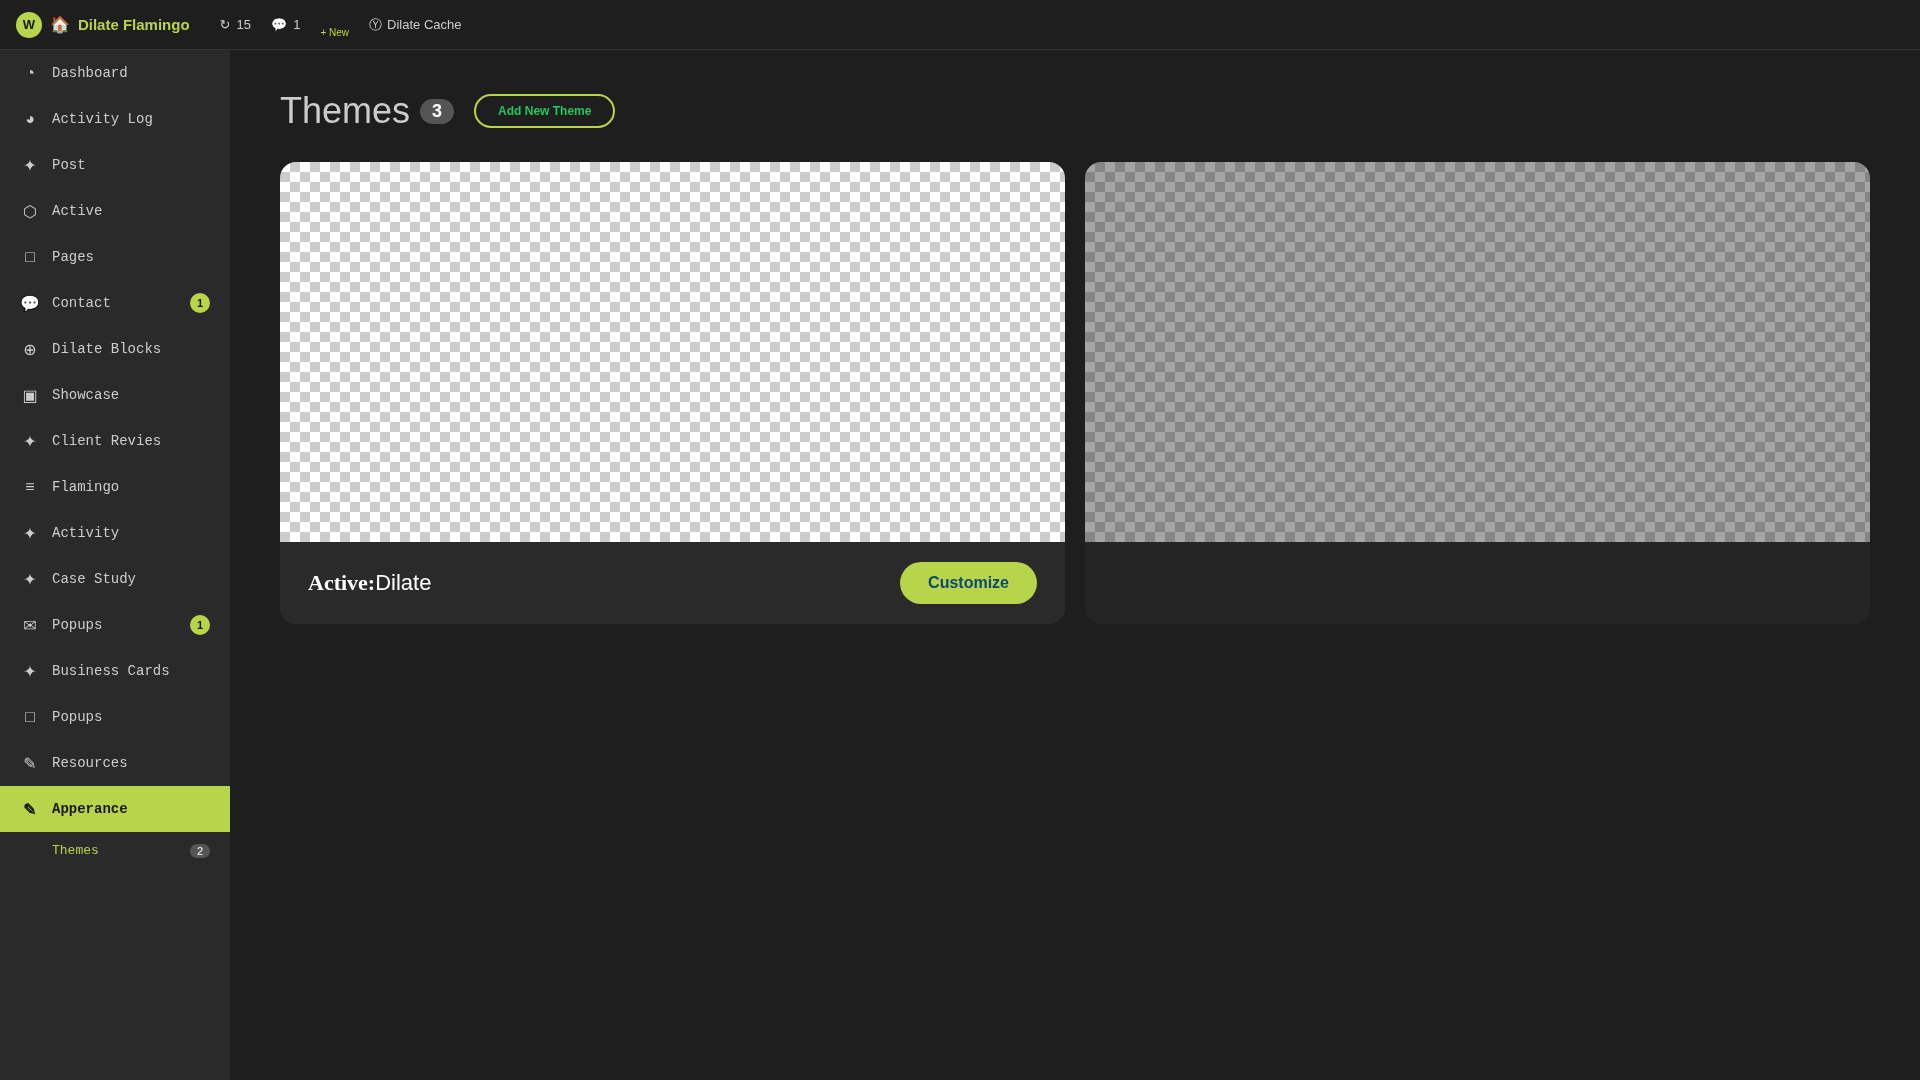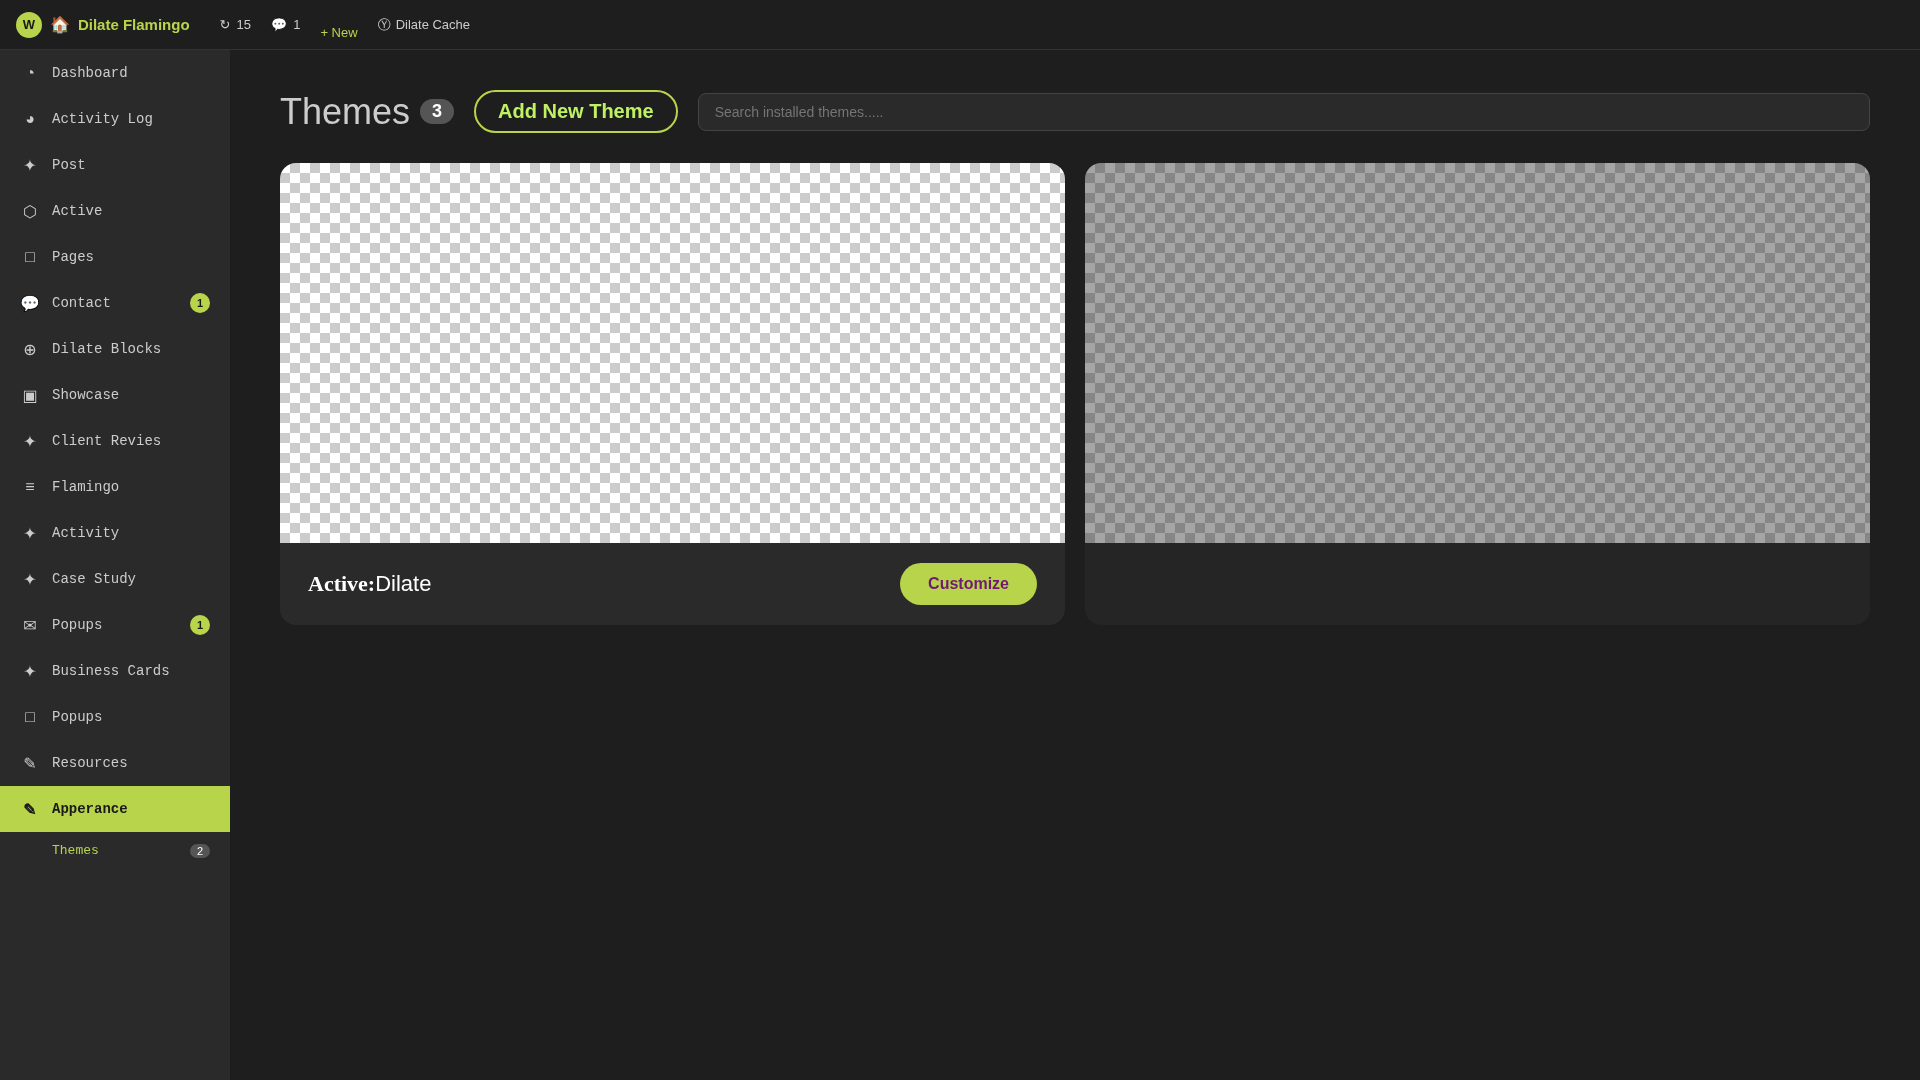--- a/index.html
+++ b/index.html
@@ -59,21 +59,21 @@
     .admin-bar-item {
       display: flex;
       align-items: center;
       gap: 6px;
       color: #ccc;
       font-size: 13px;
       cursor: pointer;
     }
     .new-btn {
       color: #b8d44a;
-      font-size: 13px;
+      font-size: 10px;
       cursor: pointer;
       margin-top: 16px;
     }
     .dilate-cache {
       display: flex;
       align-items: center;
       gap: 5px;
       color: #ccc;
       font-size: 13px;
       cursor: pointer;
@@ -187,24 +187,24 @@
       background: #555;
       color: #fff;
       border-radius: 20px;
       padding: 2px 12px;
       font-size: 18px;
       font-weight: 600;
     }
     .add-new-theme-btn {
       background: transparent;
       border: 2px solid #b8d44a;
-      color: #bef264;
+      color: #22c55e;
       border-radius: 25px;
       padding: 8px 22px;
-      font-size: 20px;
+      font-size: 12px;
       font-weight: 600;
       cursor: pointer;
     }
     .search-themes {
       flex: 1;
       background: #2a2a2a;
       border: 1px solid #444;
       border-radius: 8px;
       padding: 10px 16px;
       color: #aaa;
@@ -242,21 +242,21 @@
     .theme-active-label {
       color: #fff;
       font-size: 22px;
     }
     .theme-active-label strong {
       font-weight: 700;
       font-family: Liberation Serif, serif;
     }
     .customize-btn {
       background: #b8d44a;
-      color: #701a75;
+      color: #0c4a6e;
       border: none;
       border-radius: 25px;
       padding: 12px 28px;
       font-size: 16px;
       font-weight: 700;
       cursor: pointer;
     }
 
     
     .theme-card-partial {
@@ -397,21 +397,20 @@
   </div>
 
   <div class="content-area">
 
     <div class="page-header">
       <div class="page-title">
         <span class="page-title-text">Themes</span>
         <span class="title-count-badge">3</span>
       </div>
       <button class="add-new-theme-btn">Add New Theme</button>
-      <input class="search-themes" type="text" placeholder="Search installed themes....." style="">
     </div>
 
     <div class="themes-grid">
 
       <div class="theme-card">
         <div class="theme-preview"></div>
         <div class="theme-footer">
           <div class="theme-active-label">
             <strong>Active:</strong><span>Dilate</span>
           </div>

